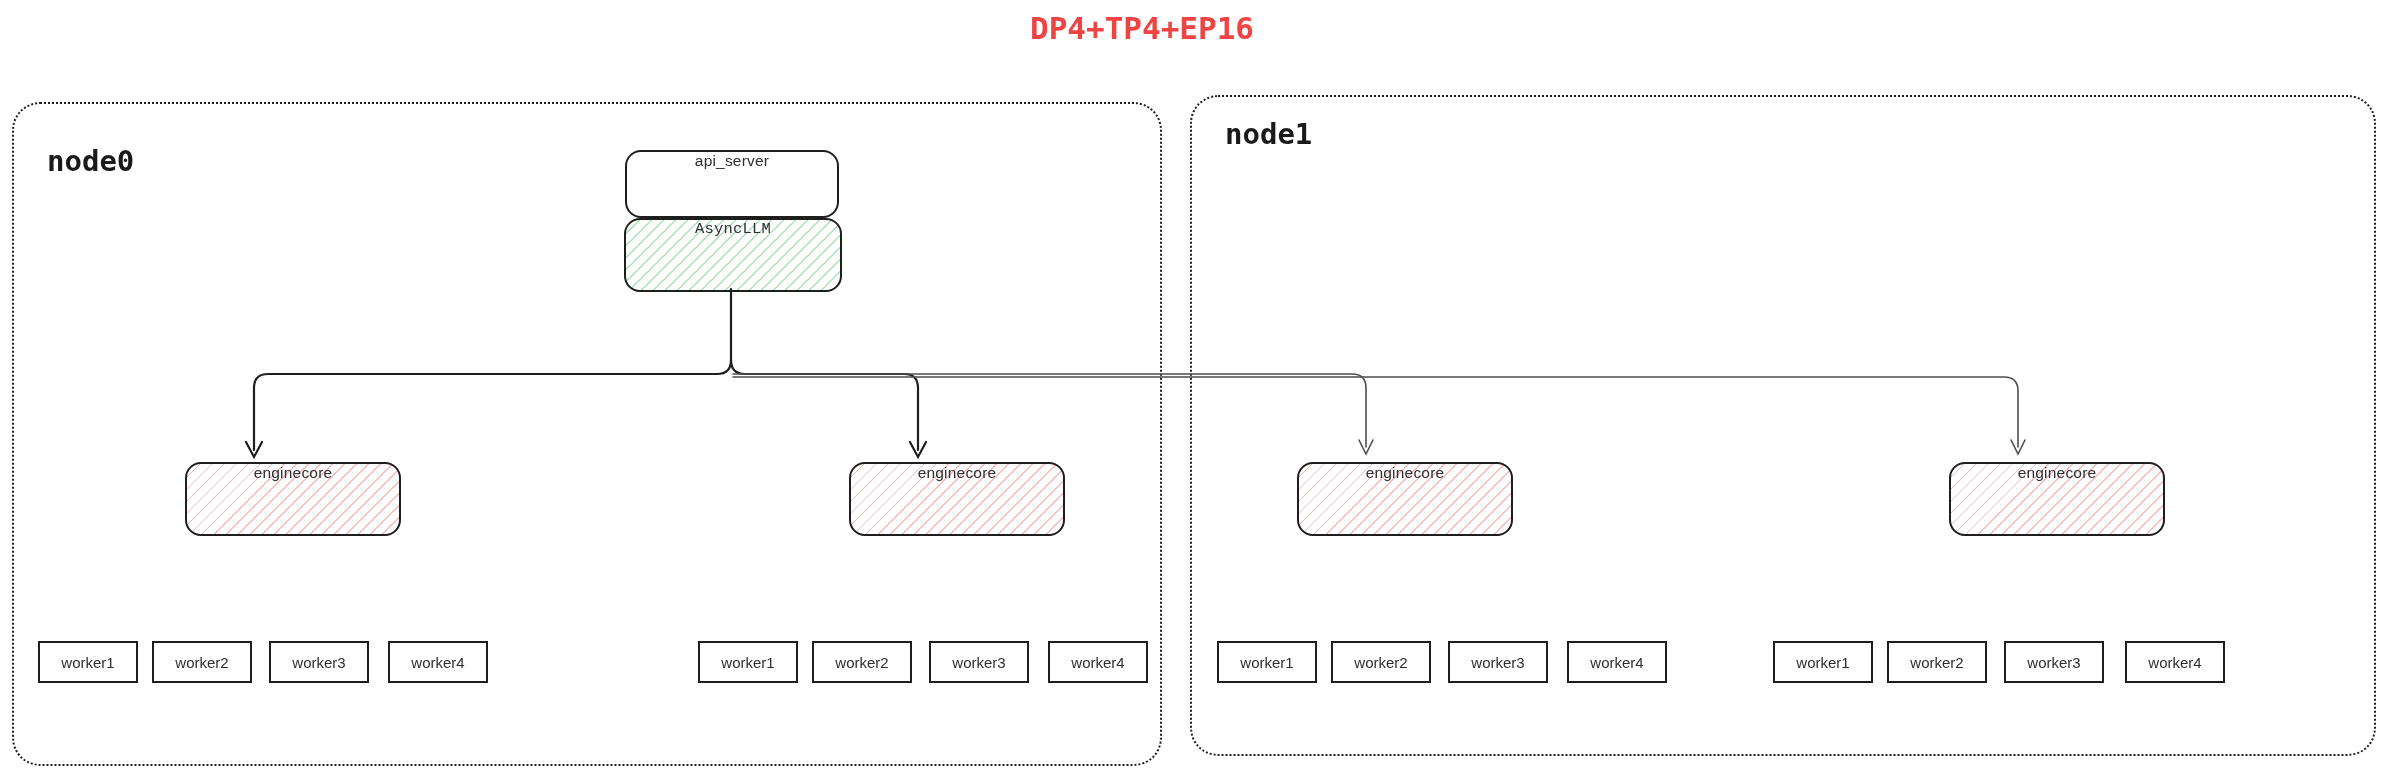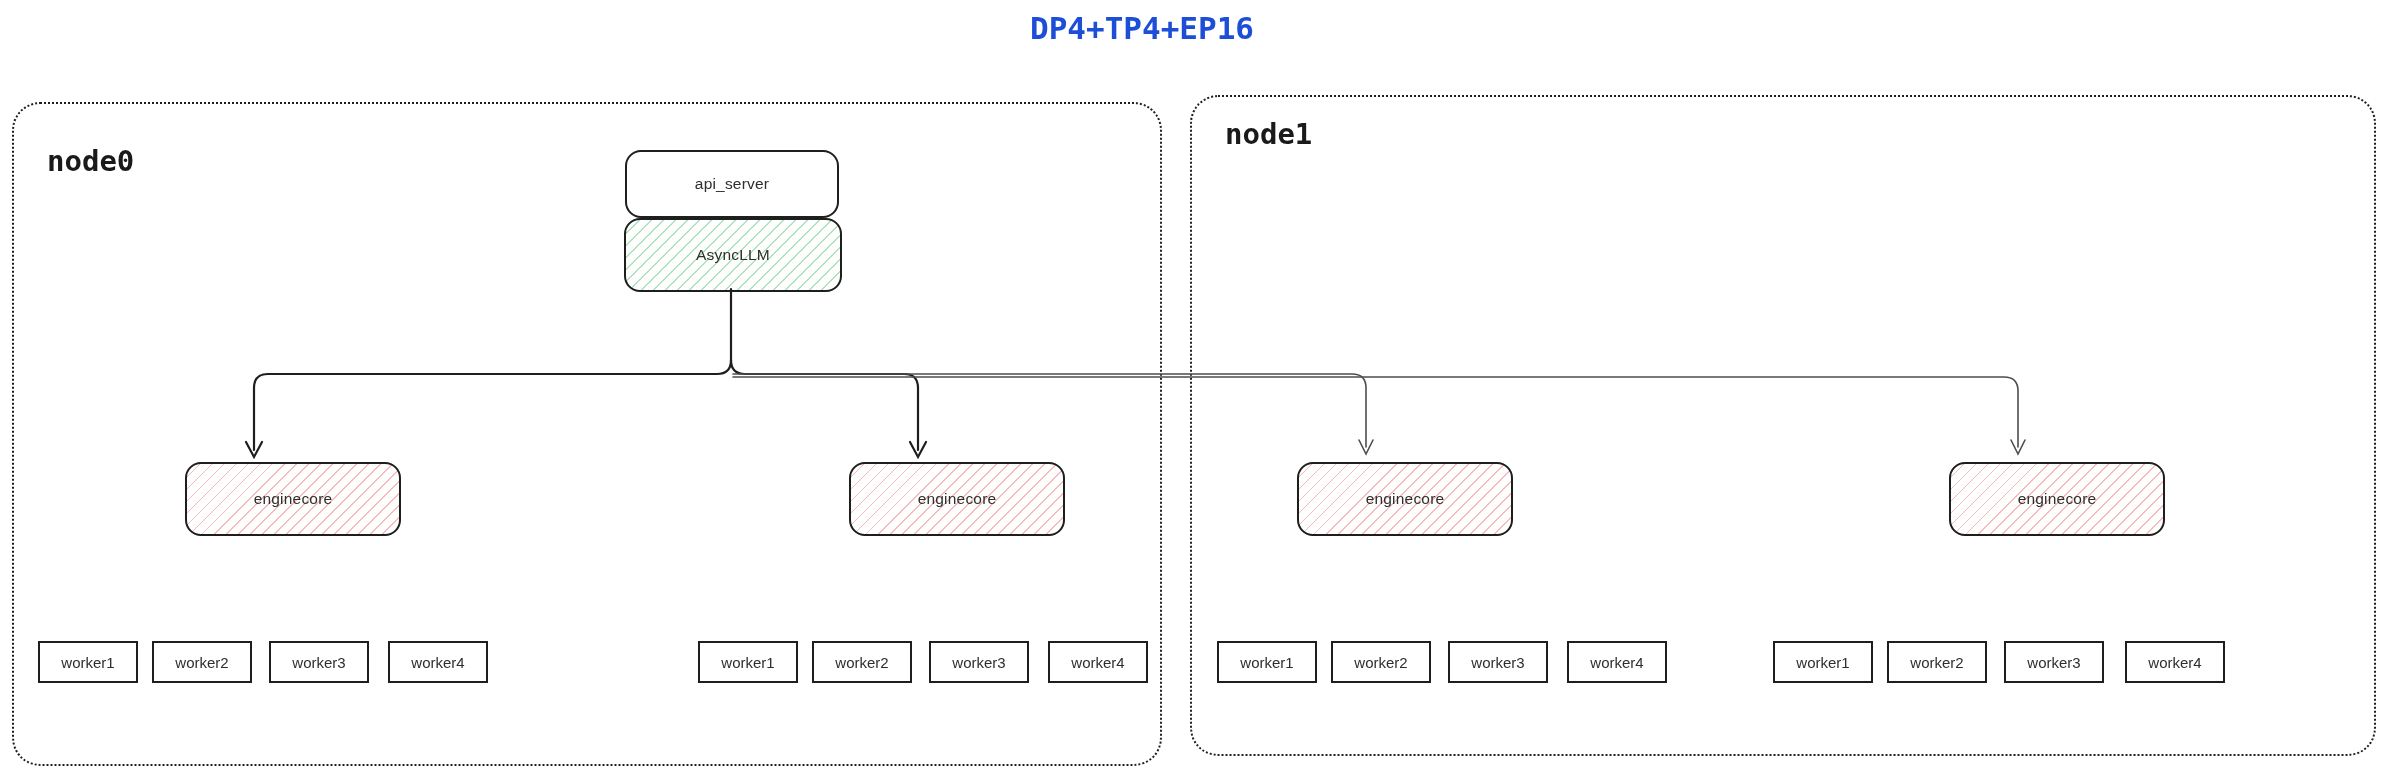--- a/index.html
+++ b/index.html
@@ -3,40 +3,41 @@
 <meta charset="utf-8">
 <style>
   html,body { margin:0; padding:0; background:#ffffff; }
   .canvas {
     position:relative; width:2383px; height:773px; background:#ffffff;
     font-family:"Liberation Sans", sans-serif; overflow:hidden;
   }
   .title {
     position:absolute; left:1142px; top:10px; transform:translateX(-50%);
     font-family:"DejaVu Sans Mono", monospace; font-weight:bold;
-    font-size:31px; color:#1d4ed8; white-space:nowrap;
+    font-size:31px; color:#ef4444; white-space:nowrap;
   }
   .node-box {
     position:absolute; border:2.2px dotted var(--border,#1e1e1e);
     border-radius:28px; background:transparent;
   }
   .node-label {
     position:absolute; left:33px;
     font-family:"DejaVu Sans Mono", monospace; font-weight:bold;
     font-size:29px; color:#1a1a1a;
   }
   .rbox {
     position:absolute; border:2px solid var(--border,#1e1e1e); border-radius:16px;
-    background:#ffffff; display:flex; align-items:center; justify-content:center;
+    background:#ffffff; display:flex; align-items:flex-start; justify-content:center;
     font-size:15.5px; color:#2e2e2e; letter-spacing:0.2px;
   }
   .rbox.green {
     background-image:repeating-linear-gradient(135deg,
       var(--green-hatch,#aee3bd) 0, var(--green-hatch,#aee3bd) 1.5px,
       transparent 1.5px, transparent 8.5px);
+    font-family:Liberation Mono, monospace;
   }
   .rbox.red {
     background-image:repeating-linear-gradient(135deg,
       var(--red-hatch,#f4bcba) 0, var(--red-hatch,#f4bcba) 1.3px,
       transparent 1.3px, transparent 8.5px);
     margin-left:37px;
   }
   .worker {
     position:absolute; top:641px; width:96px; height:38px;
     border:2px solid var(--border,#1e1e1e); border-radius:0; background:#ffffff;

